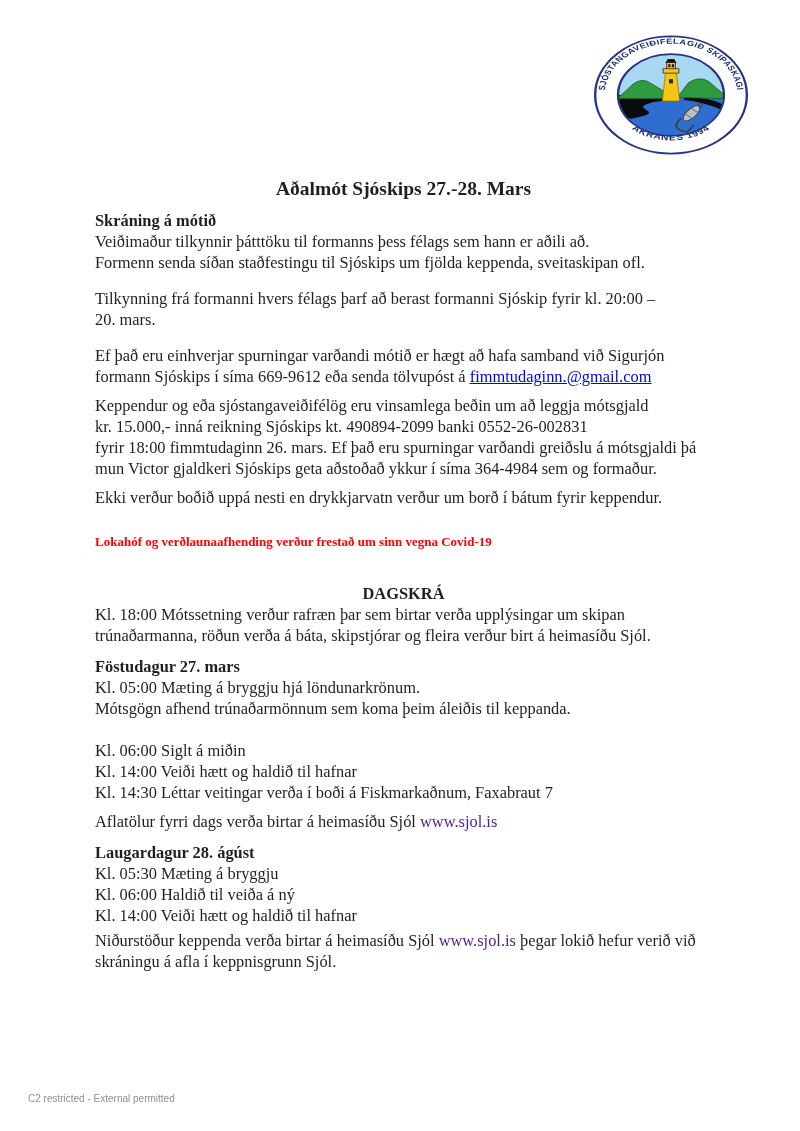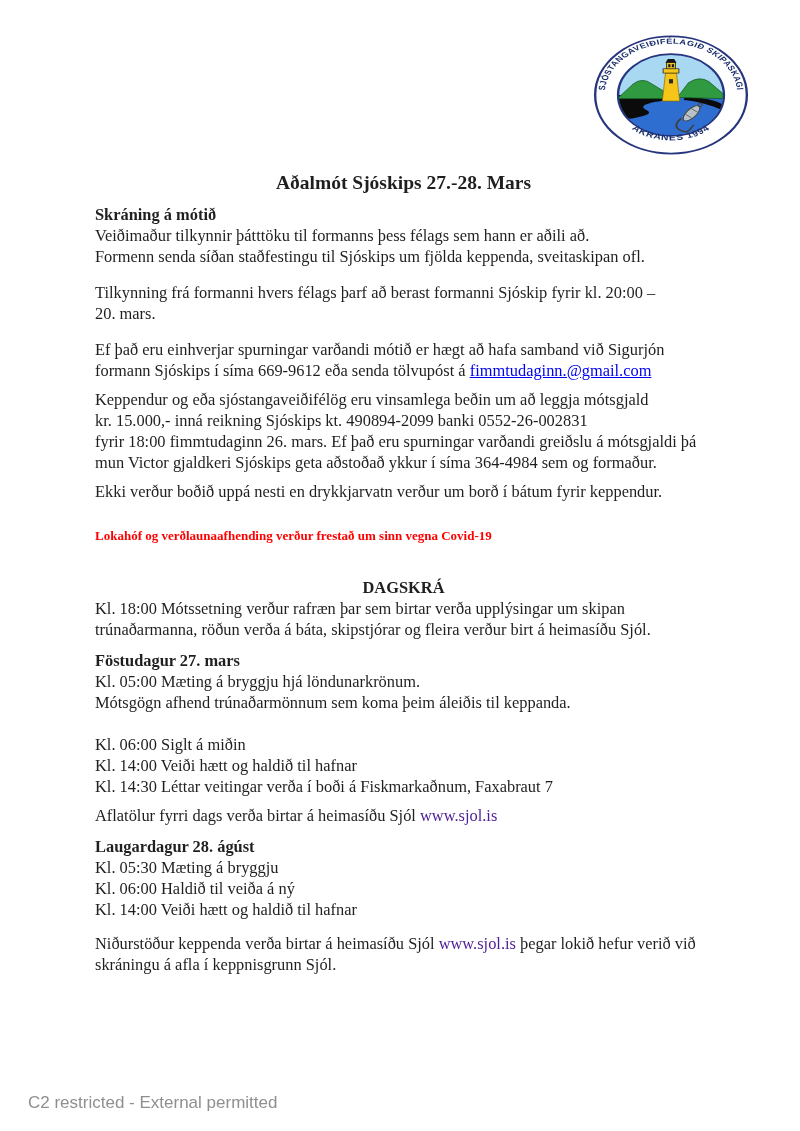--- a/index.html
+++ b/index.html
@@ -4,39 +4,39 @@
 <style>
   html,body{margin:0;padding:0;}
   body{width:800px;height:1131px;background:#ffffff;position:relative;overflow:hidden;
        font-family:"Liberation Serif",serif;}
   #page{position:absolute;inset:0;background:#ffffff;}
 
   
   #logo{position:absolute;left:592px;top:34px;width:158px;height:122px;}
 
   
-  #content{position:absolute;left:95px;top:170px;width:617px;
+  #content{position:absolute;left:95px;top:176px;width:617px;
            font-size:16.4px;line-height:21px;color:#1f1f1f;}
   .title{font-size:19.5px;line-height:26px;font-weight:bold;text-align:center;margin:0 0 8px 0;}
   .bold{font-weight:bold;}
   .center{text-align:center;}
   .mt8{margin-top:8px;}
   .mt10{margin-top:10px;}
-  .mt13{margin-top:13px;}
+  .mt13{margin-top:4px;}
   .mt15{margin-top:15px;}
   .mt21{margin-top:21px;}
   .mt22{margin-top:22px;}
   .mt29{margin-top:29px;}
   .red-notice{color:#ff0000;font-weight:bold;font-size:13px;line-height:24px;}
   a.link{color:#0000ee;text-decoration:underline;cursor:pointer;}
   a.link-plain{color:#4c1d95;text-decoration:none;cursor:pointer;}
 
   
   #footer{position:absolute;left:28px;top:1093px;font-family:"Liberation Sans",sans-serif;
-          font-size:17px;color:#8f8f8f;}
+          font-size:10px;color:#8f8f8f;}
 </style>
 </head>
 <body>
 
 <div id="page">
 
   <svg id="logo" viewBox="0 0 200 200" preserveAspectRatio="none">
     <defs>
       <clipPath id="innerClip">
           <circle cx="100" cy="100" r="66"></circle>

